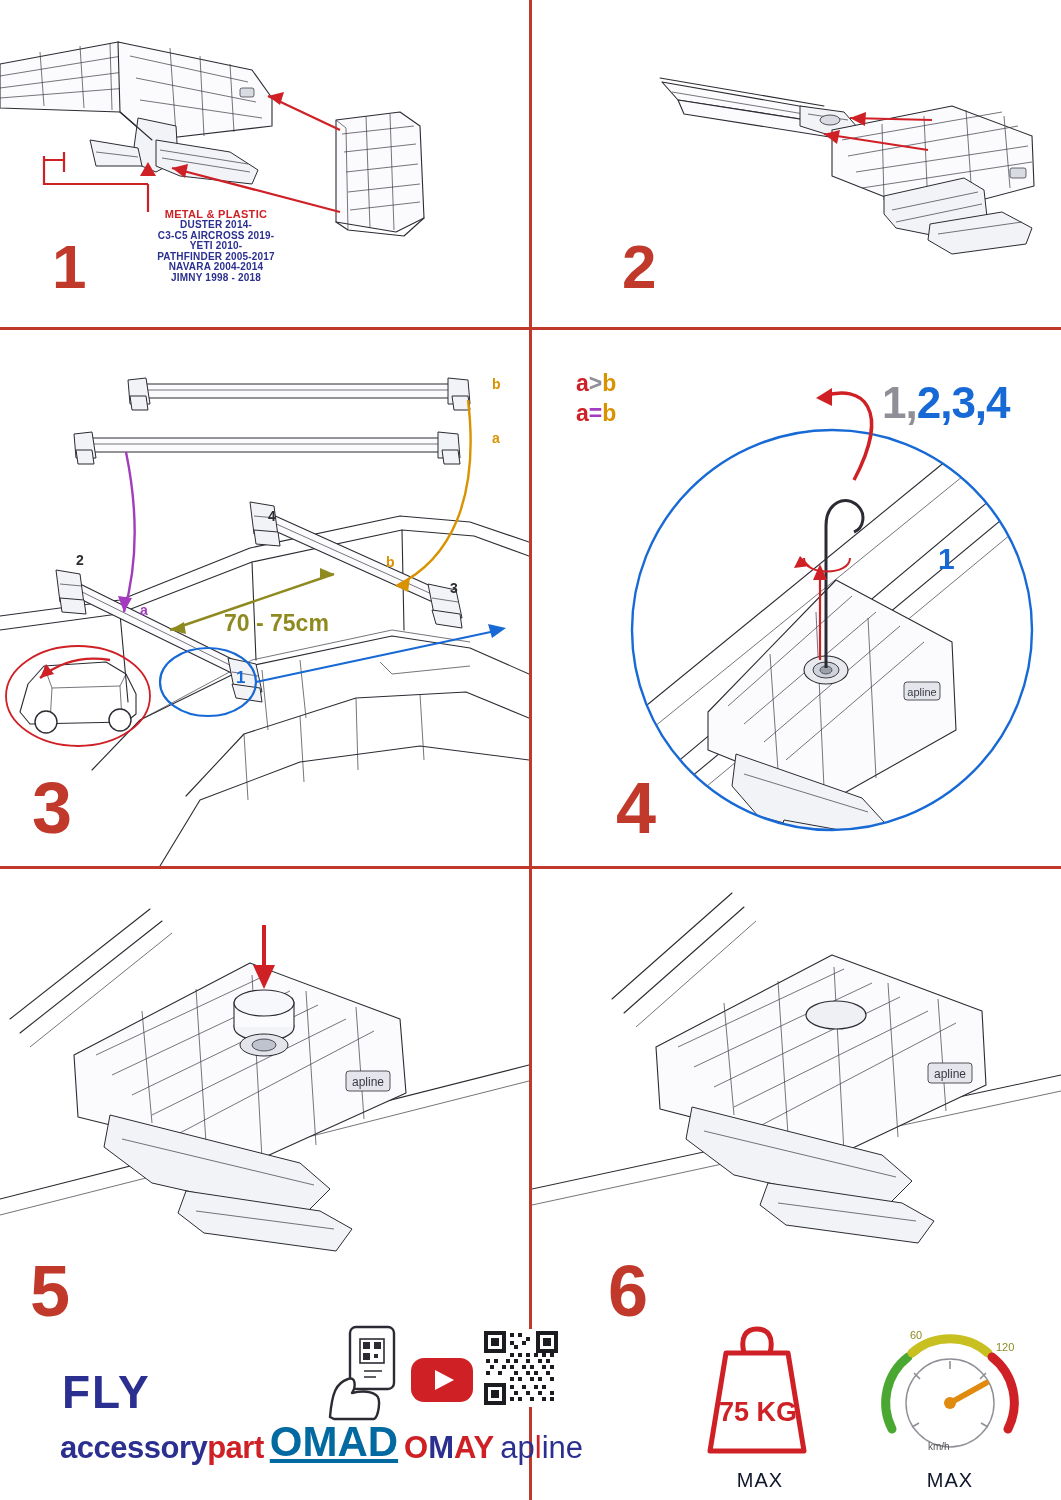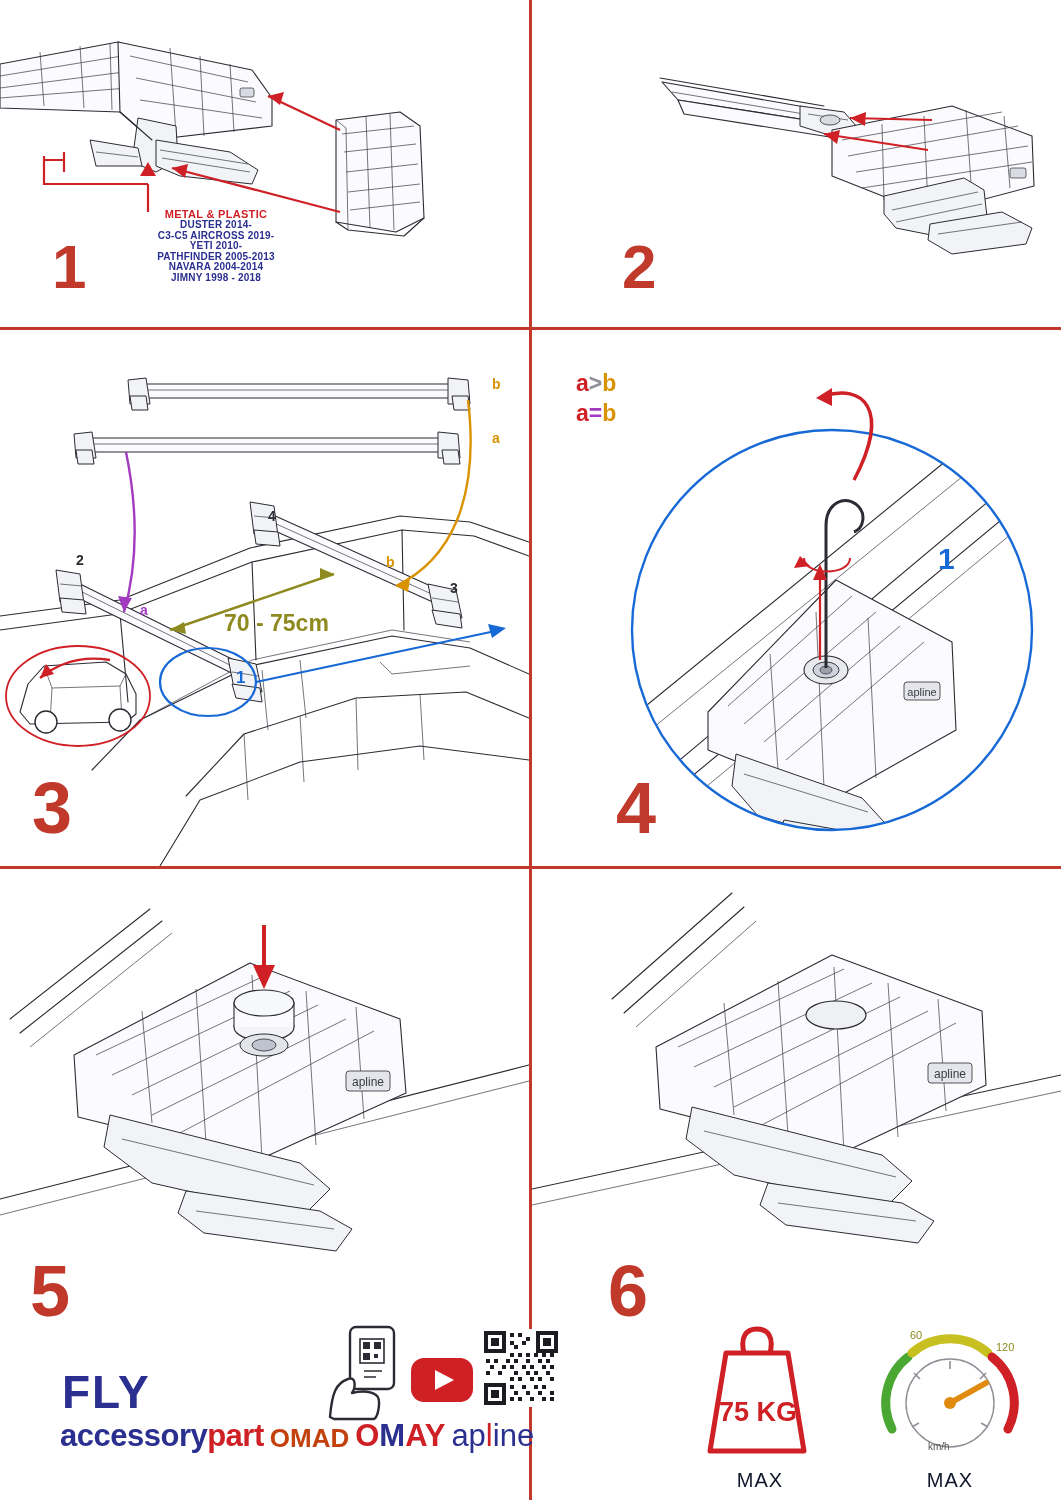--- a/index.html
+++ b/index.html
@@ -131,21 +131,21 @@
   .brand-row {
     position: absolute;
     display: flex;
     align-items: flex-end;
     gap: 26px;
     font-family: "Liberation Sans", sans-serif;
   }
   .b-accessorypart { font-size: 31px; font-weight: bold; letter-spacing: -0.5px; }
   .b-accessorypart .p1 { color: #2b2f8f; }
   .b-accessorypart .p2 { color: #cf2026; }
-  .b-omad { font-size: 26px; font-weight: bold; color: #c2410c; letter-spacing: 0px; }
+  .b-omad { font-size: 42px; font-weight: bold; color: #0369a1; letter-spacing: 0px; text-decoration: underline; }
   .b-omay { font-size: 31px; font-weight: bold; color: #cf2026; letter-spacing: 0px; }
   .b-omay .mid { color: #2b2f8f; }
   .b-apline { font-size: 31px; font-weight: normal; color: #2b2f8f; letter-spacing: 0px; }
   .b-apline .l { color: #cf2026; }
 
   .max-label {
     position: absolute;
     font-size: 20px;
     color: #0f172a;
     font-family: "Liberation Sans", sans-serif;
@@ -223,21 +223,21 @@
         <path class="arr-red" d="M148 184 L148 212"></path>
         <path class="arr-red-f" d="M148 166 L140 180 L156 180 Z" transform="translate(0,-4)"></path>
       </g>
     </svg>
     <div class="metal-plastic" style="left:116px;top:208px;width:200px;">
       <div class="mp-title">METAL &amp; PLASTIC</div>
       <div class="mp-list">
         <div>DUSTER 2014-</div>
         <div>C3-C5 AIRCROSS 2019-</div>
         <div>YETI 2010-</div>
-        <div>PATHFINDER 2005-2013</div>
+        <div>PATHFINDER 2005-2017</div>
         <div>NAVARA 2004-2014</div>
         <div>JIMNY 1998 - 2018</div>
       </div>
     </div>
     <div class="step-num" style="left:52px;top:236px;">1</div>
   </div>
 
   <div class="panel" style="left:532px;top:0;width:529px;height:327px;">
     <svg width="529" height="327" viewBox="0 0 529 327">
 
@@ -418,20 +418,23 @@
 
       <path fill="none" stroke="#cf2026" stroke-width="2" d="M272 228 C 272 246 318 246 318 228"></path>
       <path class="arr-red-f" d="M268 226 L278 236 L262 238 Z"></path>
 
       <path class="arr-red" d="M288 330 L288 242"></path>
       <path class="arr-red-f" d="M288 234 L281 250 L295 250 Z"></path>
 
       <path fill="none" stroke="#cf2026" stroke-width="3.4" d="M322 150 C 360 78 330 54 292 66"></path>
       <path class="arr-red-f" d="M284 68 L300 58 L300 76 Z"></path>
     </svg>
+    <div class="num1234" style="left:350px;top:48px;">
+      <span class="g-gray">1,</span><span class="g-blue">2,3,4</span>
+    </div>
     <div class="tag-red1" style="position:absolute;left:406px;top:212px;color:#1769d6;">1</div>
     <div class="step-num big" style="left:84px;top:442px;">4</div>
   </div>
 
   <div class="panel" style="left:0;top:869px;width:529px;height:631px;">
     <svg width="529" height="420" viewBox="0 0 529 420">
 
       <path class="ln" d="M10 150 L150 40"></path>
       <path class="ln" d="M20 164 L162 52"></path>
       <path class="ln-thin" d="M30 178 L172 64"></path>

